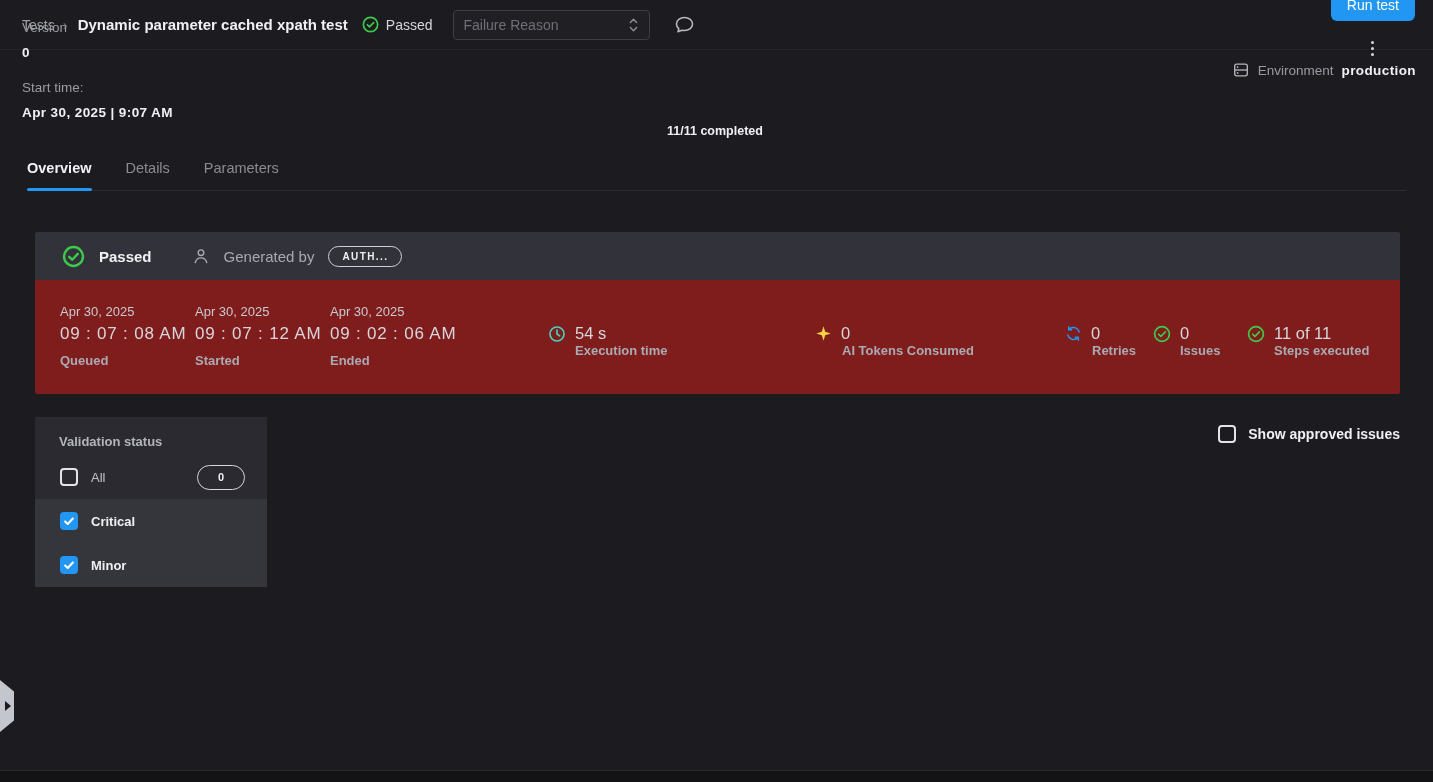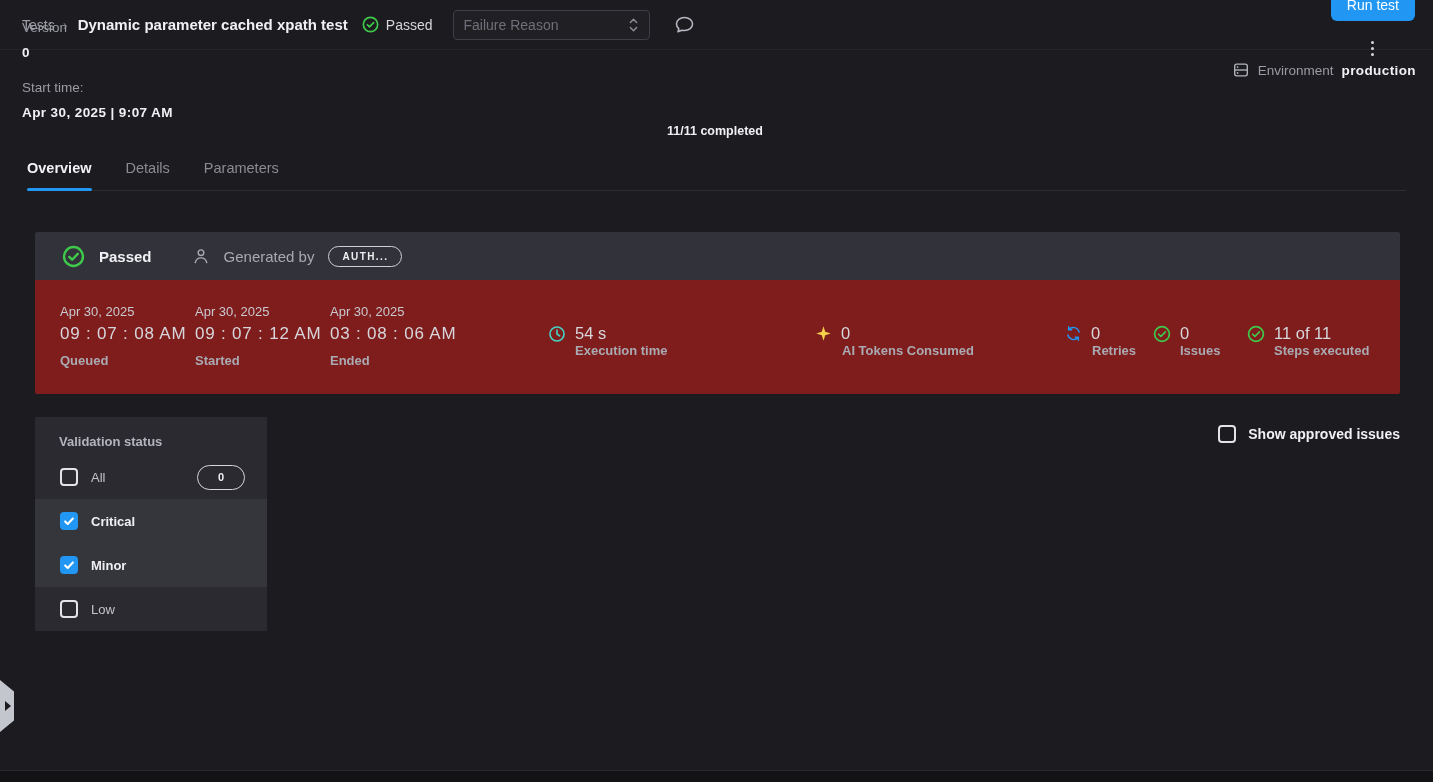--- a/index.html
+++ b/index.html
@@ -251,21 +251,21 @@
           <div class="t">09 : 07 : 08 AM</div>
           <div class="l">Queued</div>
         </div>
         <div class="timecol tc2">
           <div class="d">Apr 30, 2025</div>
           <div class="t">09 : 07 : 12 AM</div>
           <div class="l">Started</div>
         </div>
         <div class="timecol tc3">
           <div class="d">Apr 30, 2025</div>
-          <div class="t">03 : 08 : 06 AM</div>
+          <div class="t">09 : 02 : 06 AM</div>
           <div class="l">Ended</div>
         </div>
 
         <div class="metric m-exec">
           <div class="metric-top">
             <span class="mic c-teal">
               <svg width="18" height="18" viewBox="0 0 20 20" fill="none" stroke="currentColor" stroke-width="1.8">
                   <circle cx="10" cy="10" r="7.8"></circle>
                   <path d="M10 5.6V10l2.9 2" stroke-linecap="round"></path>
                 </svg>
@@ -352,26 +352,20 @@
           <span class="vlabel">Critical</span>
         </div>
         <div class="vrow light">
           <span class="cb checked">
             <svg width="12" height="12" viewBox="0 0 14 14" fill="none" stroke="#fff" stroke-width="2.4" stroke-linecap="round" stroke-linejoin="round">
                 <path d="M2.5 7.5l3 3 6-6.5"></path>
               </svg>
           </span>
           <span class="vlabel">Minor</span>
         </div>
-        <div class="vrow dark">
-          <span class="cb">
-            
-          </span>
-          <span class="vlabel">Low</span>
-        </div>
       </aside>
 
       <div class="show-approved">
         <span class="cb">
           
         </span>
         <span class="sa-label">Show approved issues</span>
       </div>
 
     </section>

